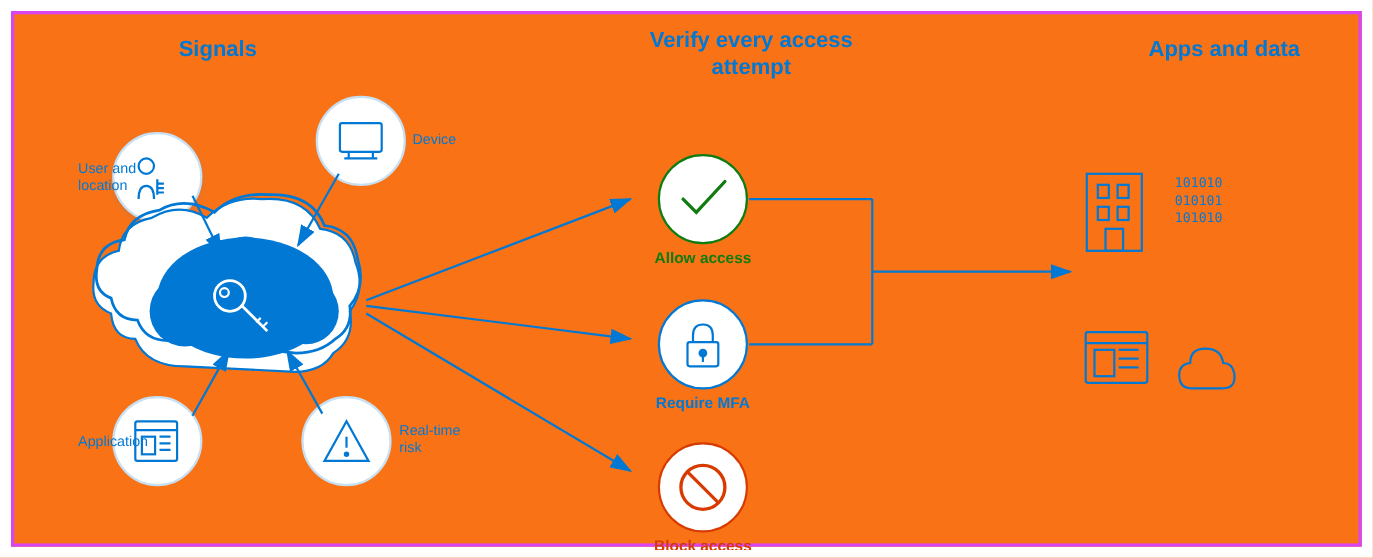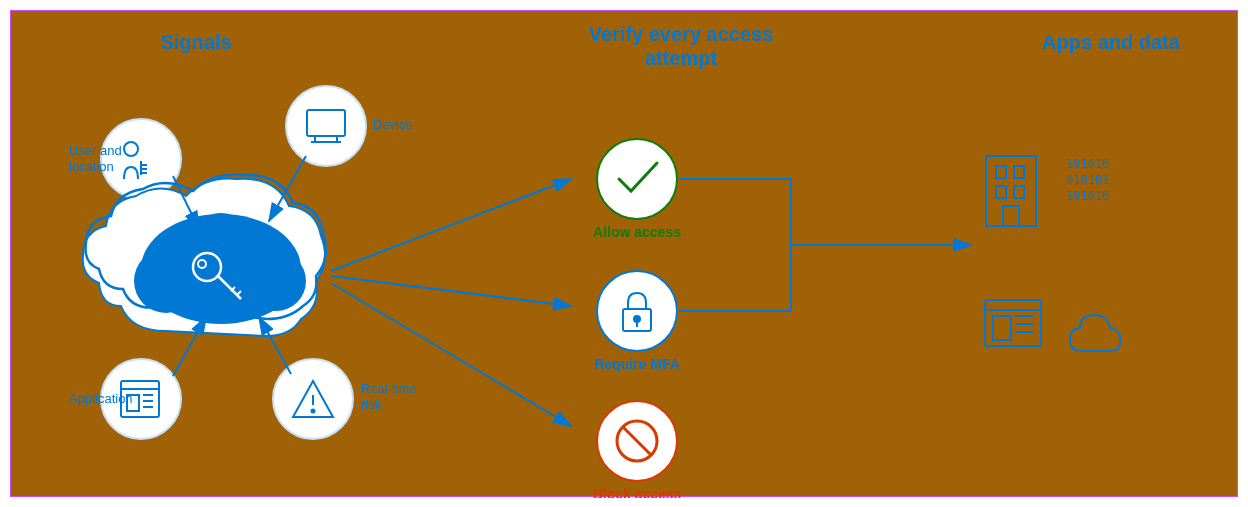--- a/index.html
+++ b/index.html
@@ -7,22 +7,22 @@
       width: 1248px;
       height: 507px;
       background: #fff;
       font-family: 'Segoe UI', Arial, sans-serif;
       overflow: hidden;
     }
     .diagram-container {
       width: 1228px;
       height: 487px;
       margin: 10px;
-      border: 1px solid #d946ef;
-      background: #a16207;
+      border: 3px solid #d946ef;
+      background: #f97316;
       position: relative;
       display: flex;
       align-items: stretch;
     }
   </style>
 </head>
 <body>
 
 <div class="diagram-container">
 

